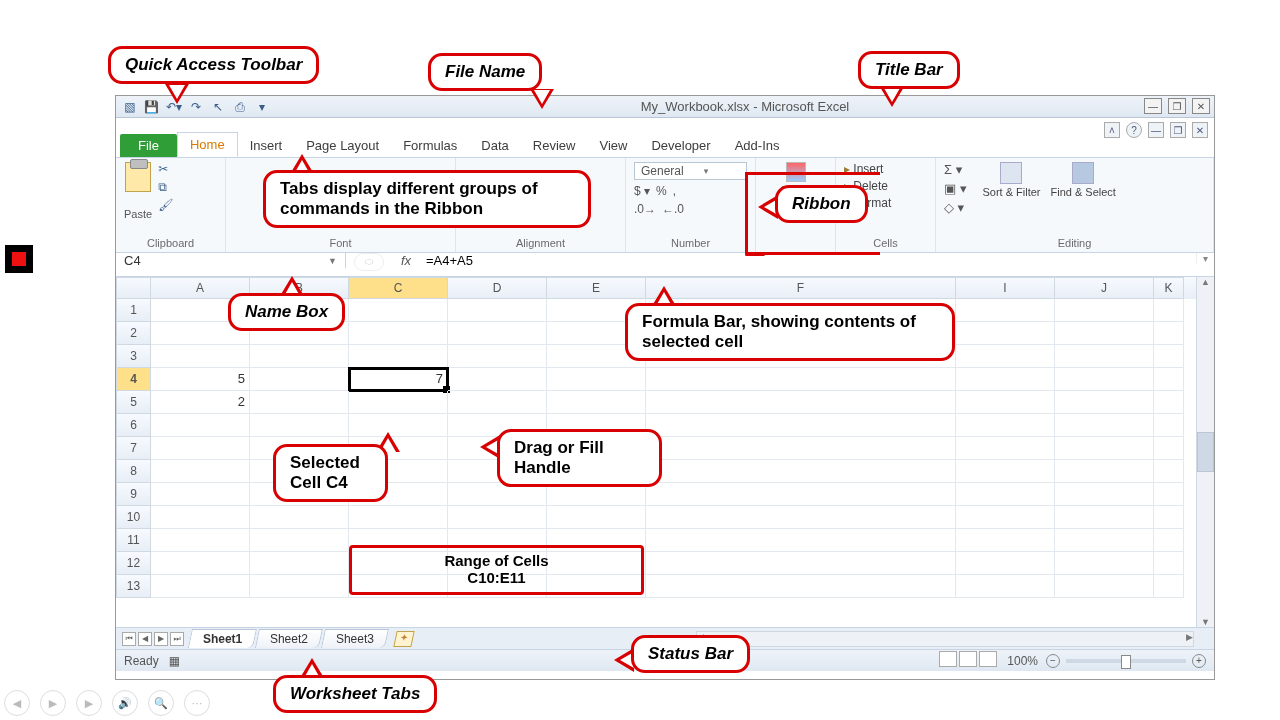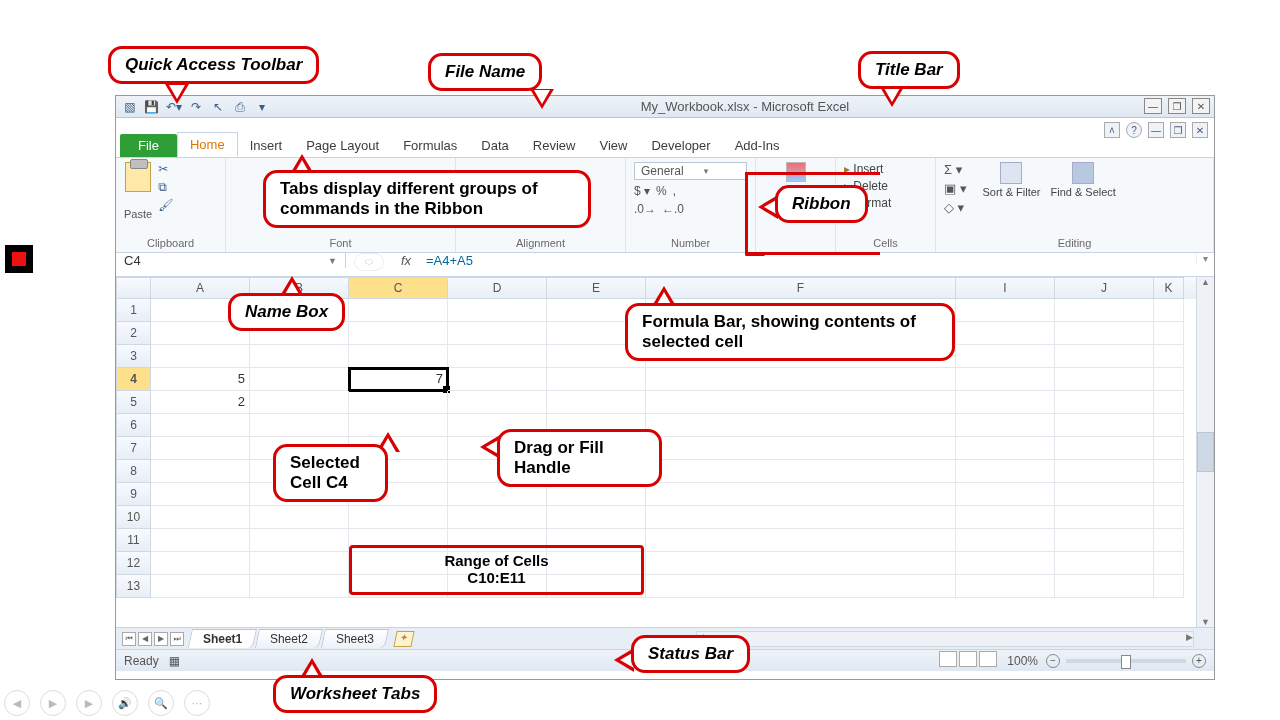--- a/index.html
+++ b/index.html
@@ -46,21 +46,21 @@
   .edit-col { display:flex; gap:10px;}
   .edit-col .ic { display:flex; flex-direction:column; align-items:center; font-size:11px; color:#444;}
   .edit-col .ic .sh { width:22px; height:22px; background:#dce5f0; border:1px solid #aac; margin-bottom:2px;}
   .sig { display:flex; flex-direction:column; gap:4px; font-size:13px; color:#555; margin-right:6px;}
 
   
   .fbar { height:24px; display:flex; align-items:flex-start; border-bottom:1px solid #c7d4e5; background:#fff;}
   .namebox { width:230px; border-right:1px solid #c7d4e5; display:flex; align-items:center; justify-content:space-between; padding:0 8px; font-size:13px; color:#333; }
   .namebox .dd { color:#777; font-size:9px;}
   .fx { width:28px; text-align:center; font-style:italic; color:#555; font-size:13px;}
-  .finput { flex:1; font-size:13px; color:#0369a1; padding-left:6px;}
+  .finput { flex:1; font-size:13px; color:#000000; padding-left:6px;}
   .fbar .sb { width:18px; border-left:1px solid #eee; text-align:center; color:#888; font-size:10px;}
   .fx-prefix { width:30px; display:flex; align-items:center; justify-content:center; color:#ccc; border:1px solid #eee; height:18px; border-radius:9px; margin:0 8px; font-size:10px;}
 
   
   .grid-wrap { position:relative; height:350px; overflow:hidden;}
   .colhdr-row { display:flex; height:22px; background:linear-gradient(#f7faff,#e8eef6);}
   .cornercell { width:35px; border:1px solid #d0d8e2; background:linear-gradient(#f7faff,#e8eef6);}
   .colh { flex:0 0 99px; border:1px solid #d0d8e2; border-left:none; font-size:12px; text-align:center; color:#555; line-height:20px;}
   .colh.active { background:#ffe08a;}
   .bodyrow { display:flex; height:23px;}

